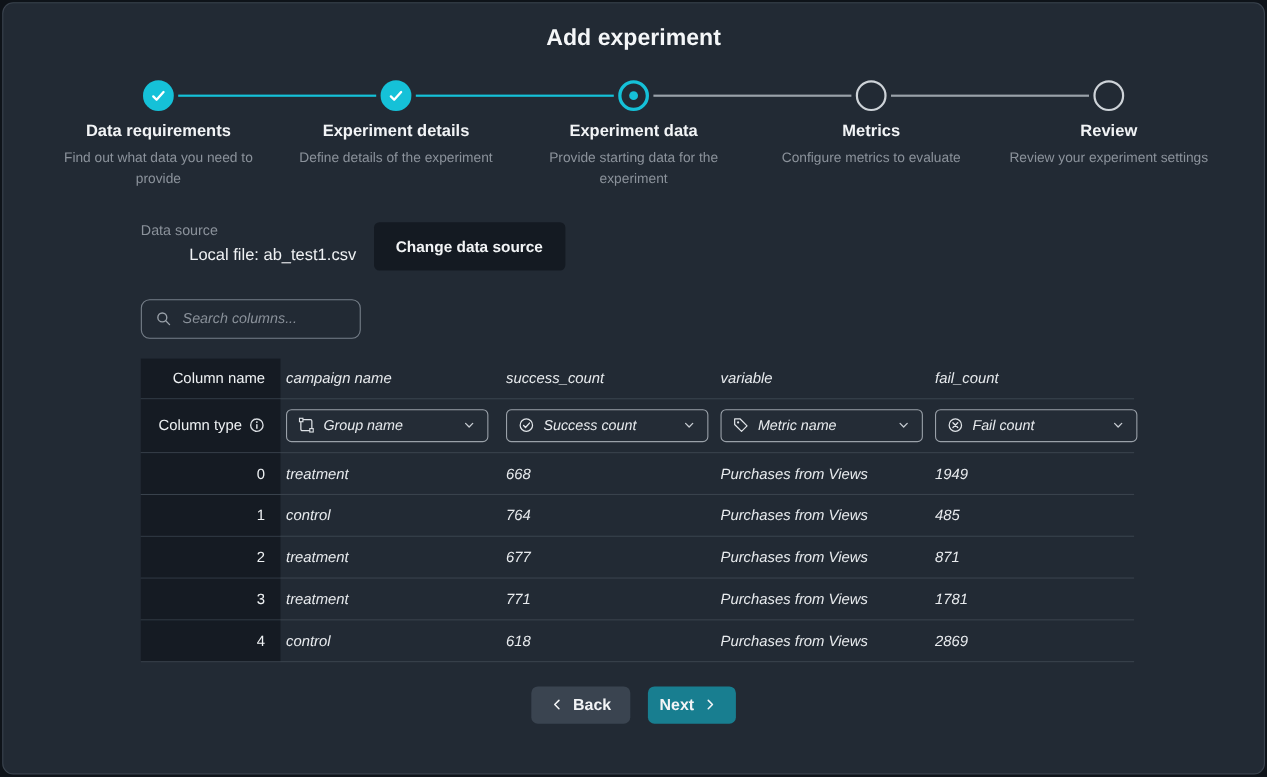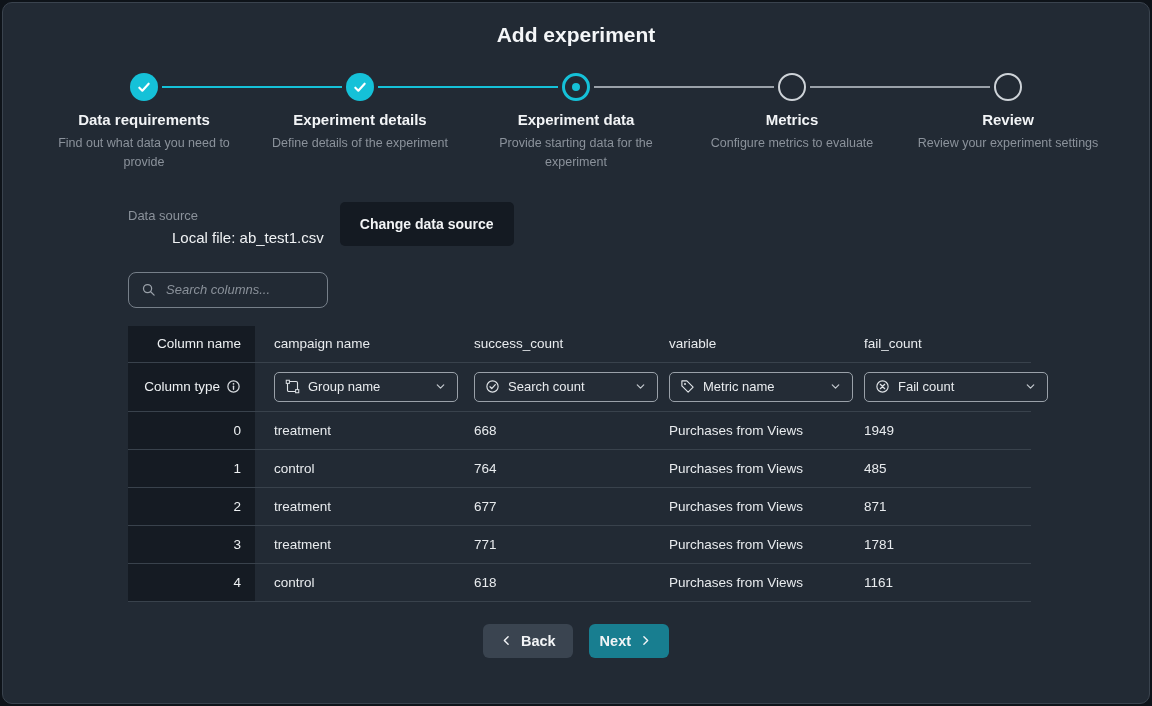--- a/index.html
+++ b/index.html
@@ -19,38 +19,38 @@
   .circle{width:28px;height:28px;border-radius:50%;box-sizing:border-box;display:flex;
     align-items:center;justify-content:center;background:#222a34;}
   .step.completed .circle{background:#15c1d8;}
   .step.active .circle{border:3px solid #15c1d8;}
   .step.active .dot{width:8px;height:8px;border-radius:50%;background:#15c1d8;}
   .step.upcoming .circle{border:2px solid #ced3d8;}
   .step-label{margin-top:10px;font-size:15px;font-weight:600;color:#f2f4f6;}
   .step-desc{margin-top:6px;font-size:12.5px;line-height:1.5;color:#8b929b;text-align:center;max-width:196px;}
   
   .content{padding-left:125px;padding-right:124px;}
-  .ds-row{margin-top:30px;display:flex;align-items:flex-end;}
+  .ds-row{margin-top:30px;display:flex;align-items:flex-start;}
   .ds-label{font-size:13px;color:#8b929b;}
   .ds-value{font-size:15px;color:#f0f2f4;margin-top:6px;margin-left:44px;}
   .btn-change{margin-left:16px;background:#141a22;color:#f2f4f6;font-weight:700;font-size:14px;
     border:none;border-radius:5px;padding:14px 20px;cursor:pointer;font-family:inherit;}
   
   .search{margin-top:26px;width:200px;height:36px;border:1px solid #767f89;border-radius:8px;
     display:flex;align-items:center;padding:14px 12px;box-sizing:border-box;gap:8px;background:transparent;}
   .search input{flex:1;background:transparent;border:none;outline:none;color:#dfe3e7;
     font-size:13px;font-style:italic;font-family:inherit;min-width:0;}
   .search input::placeholder{color:#8a919a;font-style:italic;}
   
   .table{margin-top:18px;width:903px;font-size:13.5px;}
   .trow{display:grid;grid-template-columns:127px 200px 195px 195px 186px;
     border-bottom:1px solid #39424c;align-items:center;}
   .tindex{background:#151b23;text-align:right;padding-right:14px;box-sizing:border-box;
     height:100%;display:flex;align-items:center;justify-content:flex-end;color:#eef1f3;gap:6px;}
-  .tcell{padding-left:19px;color:#e8ebee;}
+  .tcell{padding-left:5px;color:#e8ebee;font-style:italic;}
   .thead{height:36px;}
   .typerow{height:48px;}
   .datarow{height:37px;}
   .dropdown{display:flex;align-items:center;gap:8px;border:1px solid #9aa1a9;border-radius:5px;
     height:30px;width:184px;box-sizing:border-box;padding:0 10px;cursor:pointer;background:#242c36;}
   .dd-label{font-size:13px;color:#e8ebee;flex:1;white-space:nowrap;}
   .icon{display:inline-flex;align-items:center;justify-content:center;}
   
   .footer{margin-top:22px;display:flex;justify-content:center;gap:16px;}
   .btn{display:flex;align-items:center;gap:8px;border:none;border-radius:6px;padding:9px 17px;
@@ -172,21 +172,21 @@
           </div>
         </div>
         <div class="tcell">
           <div class="dropdown">
             <span class="icon">
               <svg width="15" height="15" viewBox="0 0 24 24">
                   <circle cx="12" cy="12" r="9" stroke="#dfe3e7" stroke-width="1.8" fill="none"></circle>
                   <path d="M8 12.5l2.8 2.8L16.5 9" stroke="#dfe3e7" stroke-width="2" fill="none" stroke-linecap="round" stroke-linejoin="round"></path>
                 </svg>
             </span>
-            <span class="dd-label">Search count</span>
+            <span class="dd-label">Success count</span>
             <span class="icon">
               <svg width="13" height="13" viewBox="0 0 24 24">
                   <path d="M6 9l6 6 6-6" stroke="#c5cad0" stroke-width="2.2" fill="none" stroke-linecap="round" stroke-linejoin="round"></path>
                 </svg>
             </span>
           </div>
         </div>
         <div class="tcell">
           <div class="dropdown">
             <span class="icon">
@@ -247,21 +247,21 @@
         <div class="tcell">treatment</div>
         <div class="tcell">771</div>
         <div class="tcell">Purchases from Views</div>
         <div class="tcell">1781</div>
       </div>
       <div class="trow datarow">
         <div class="tindex">4</div>
         <div class="tcell">control</div>
         <div class="tcell">618</div>
         <div class="tcell">Purchases from Views</div>
-        <div class="tcell">1161</div>
+        <div class="tcell">2869</div>
       </div>
 
     </div>
   </div>
 
   <div class="footer">
     <button class="btn btn-back">
       <span class="icon">
         <svg width="13" height="13" viewBox="0 0 24 24">
             <path d="M15 5l-7 7 7 7" stroke="#f2f4f6" stroke-width="2.6" fill="none" stroke-linecap="round" stroke-linejoin="round"></path>

